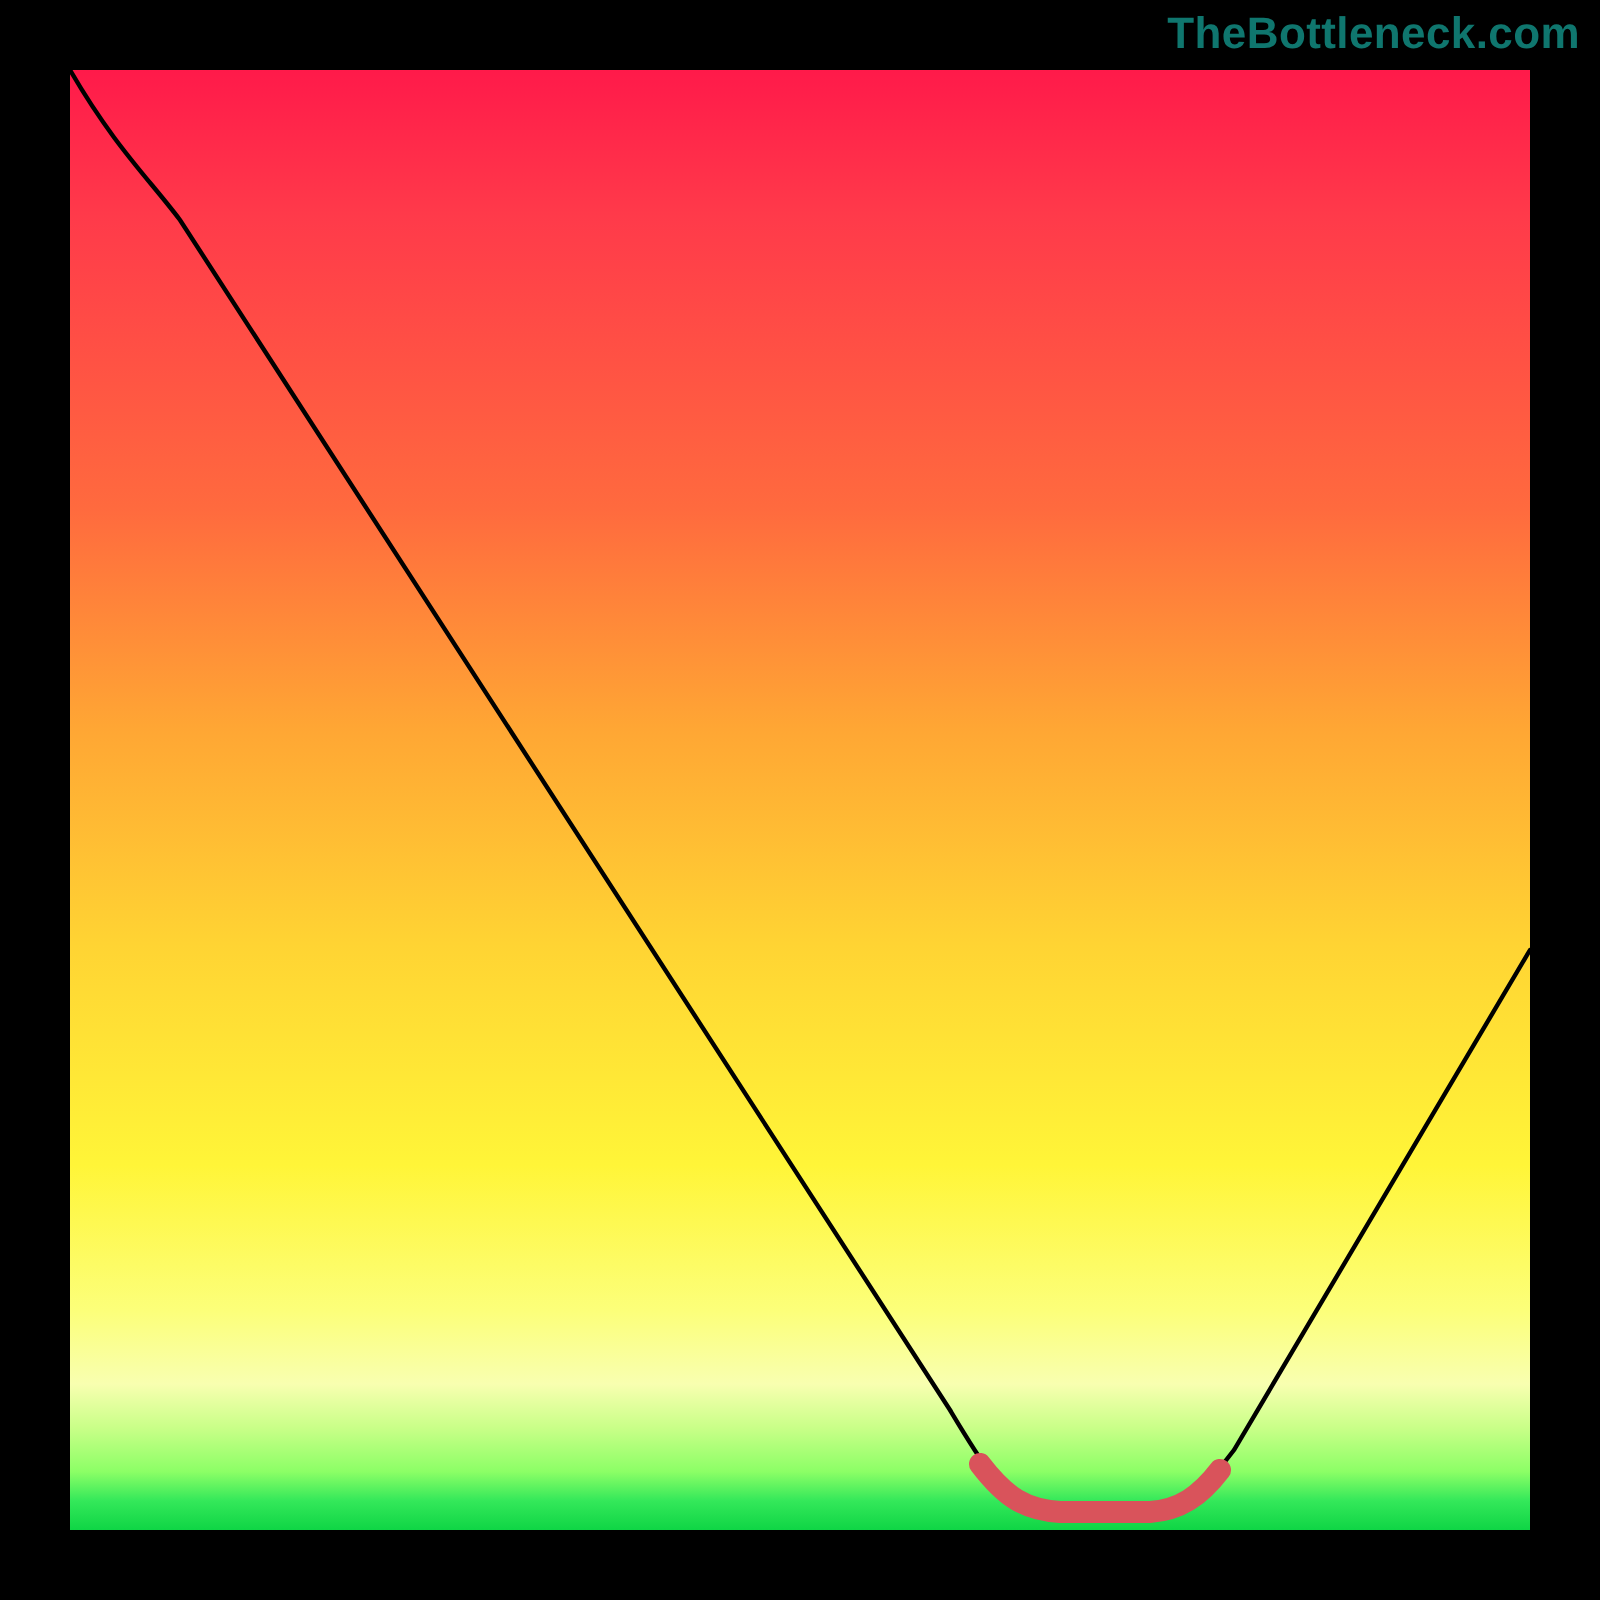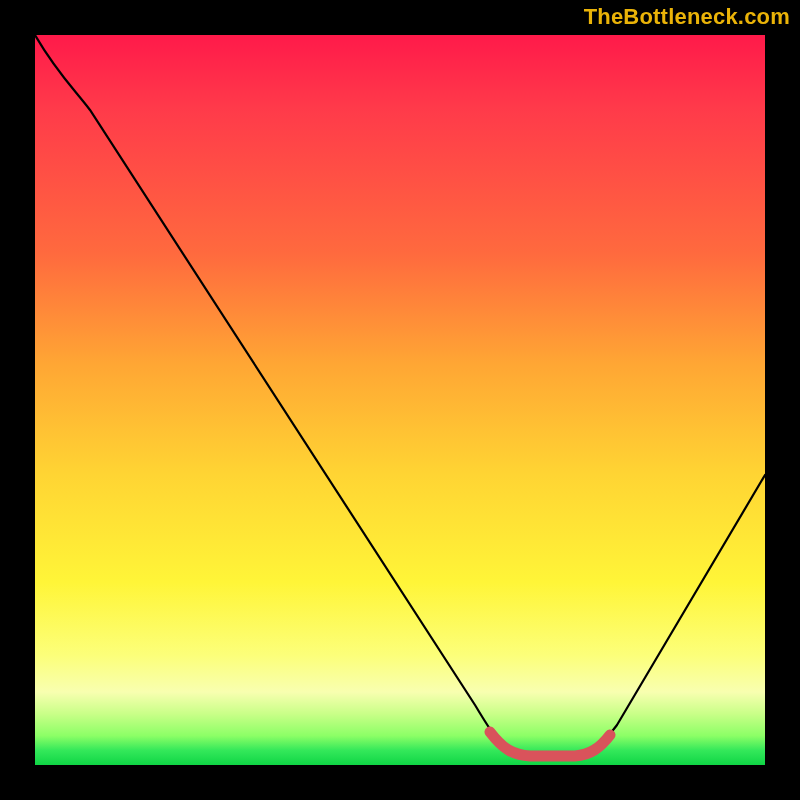--- a/index.html
+++ b/index.html
@@ -14,21 +14,21 @@
   .frame {
     position: relative;
     width: 800px;
     height: 800px;
     background: #000;
   }
   .watermark {
     position: absolute;
     top: 4px;
     right: 10px;
-    color: #eab308;
+    color: #0f766e;
     font-size: 22px;
     font-weight: 600;
     letter-spacing: 0.2px;
     z-index: 3;
   }
   .plot-area {
     position: absolute;
     left: 35px;
     top: 35px;
     width: 730px;

